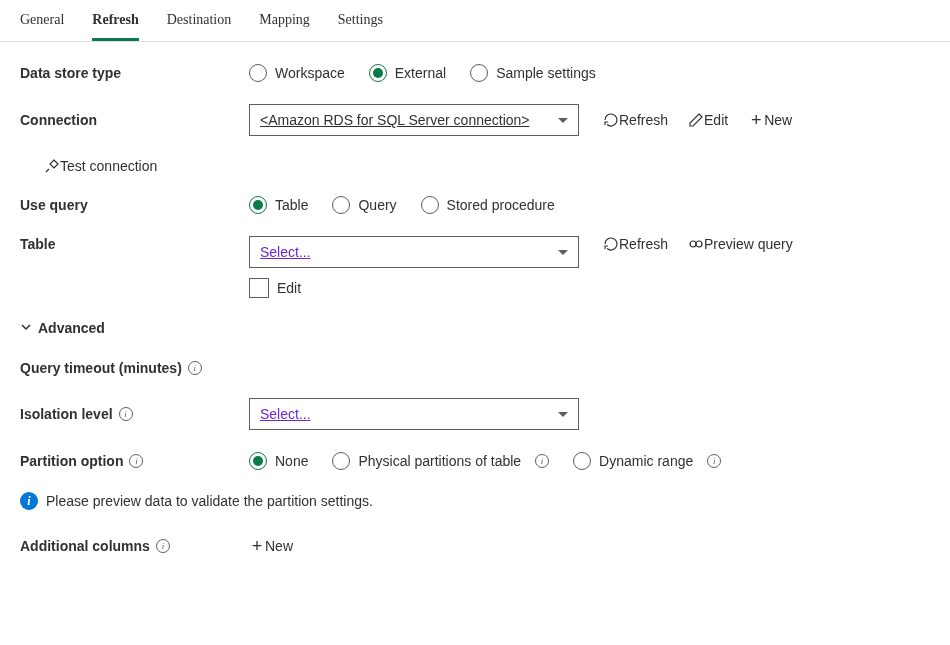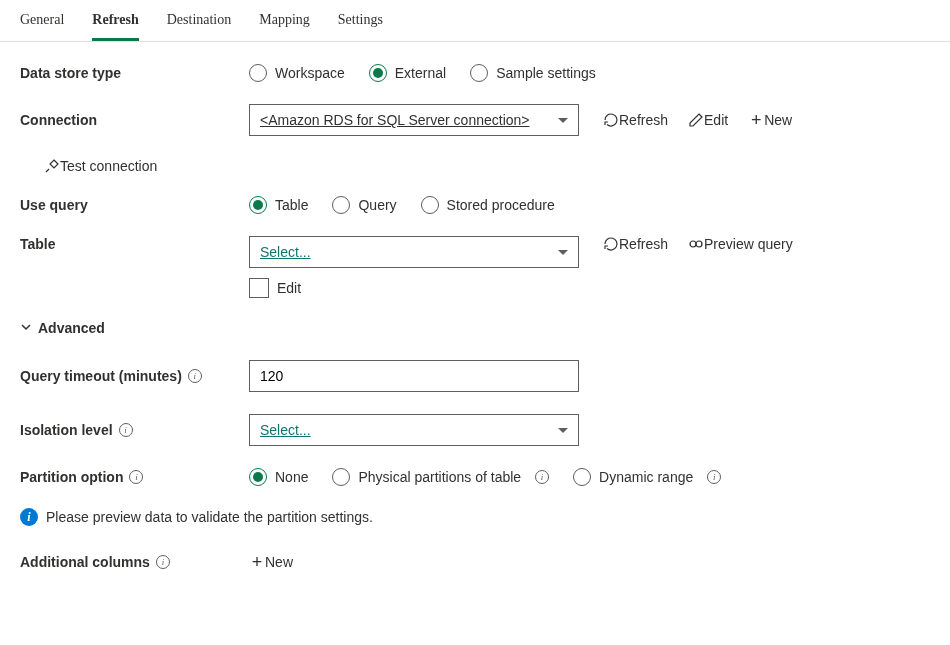--- a/index.html
+++ b/index.html
@@ -10,21 +10,21 @@
 .form { padding: 22px 20px; }
 .row { display: flex; align-items: center; margin-bottom: 22px; }
 .label { width: 229px; flex-shrink: 0; font-weight: 600; display: flex; align-items: center; gap: 6px; }
 .radiogroup { display: flex; gap: 24px; align-items: center; }
 .radio { display: flex; align-items: center; gap: 8px; cursor: pointer; }
 .radio-circle { width: 18px; height: 18px; border: 1px solid #605e5c; border-radius: 50%; display: flex; align-items: center; justify-content: center; }
 .radio.sel .radio-circle { border-color: #0b7a4b; }
 .radio.sel .radio-circle::after { content: ""; width: 10px; height: 10px; background: #0b7a4b; border-radius: 50%; }
 .dropdown { width: 330px; height: 32px; border: 1px solid #605e5c; padding: 0 30px 0 10px; display: flex; align-items: center; position: relative; cursor: pointer; text-decoration: underline; }
 .dropdown::after { content: ""; position: absolute; right: 10px; top: 13px; width: 0; height: 0; border-left: 5px solid transparent; border-right: 5px solid transparent; border-top: 5px solid #605e5c; }
-.dropdown.light { color: #0f766e; }
+.dropdown.light { color: #6d28d9; }
 .input { width: 330px; height: 32px; border: 1px solid #605e5c; padding: 0 10px; font: inherit; }
 .actions { display: flex; gap: 20px; margin-left: 24px; align-items: center; }
 .action { display: flex; align-items: center; cursor: pointer; }
 .icon { width: 16px; height: 16px; display: inline-flex; align-items: center; justify-content: center; }
 .checkbox { width: 20px; height: 20px; border: 1px solid #605e5c; }
 .adv-toggle { display: flex; align-items: center; gap: 6px; font-weight: 600; cursor: pointer; margin-bottom: 24px; margin-top: 22px; }
 .chev-down { display: inline-block; }
 .chev-down svg { transform: rotate(0deg); }
 .info-icon { width: 14px; height: 14px; border: 1px solid #605e5c; border-radius: 50%; display: inline-flex; align-items: center; justify-content: center; font-size: 9px; color: #605e5c; font-weight: normal; font-style: italic; font-family: serif; }
 .info-bar { display: flex; align-items: center; gap: 8px; margin: 10px 0 28px; }
@@ -164,21 +164,20 @@
           <path d="M2 4l4 4 4-4"></path>
         </svg></span>
     <span>Advanced</span>
   </div>
 
   <div class="row">
     <div class="label">
       <span>Query timeout (minutes)</span>
       <span class="info-icon">i</span>
     </div>
-    <input class="input" value="120" style="">
   </div>
 
   <div class="row">
     <div class="label">
       <span>Isolation level</span>
       <span class="info-icon">i</span>
     </div>
     <div class="dropdown light">
         <span>Select...</span>
       </div>

